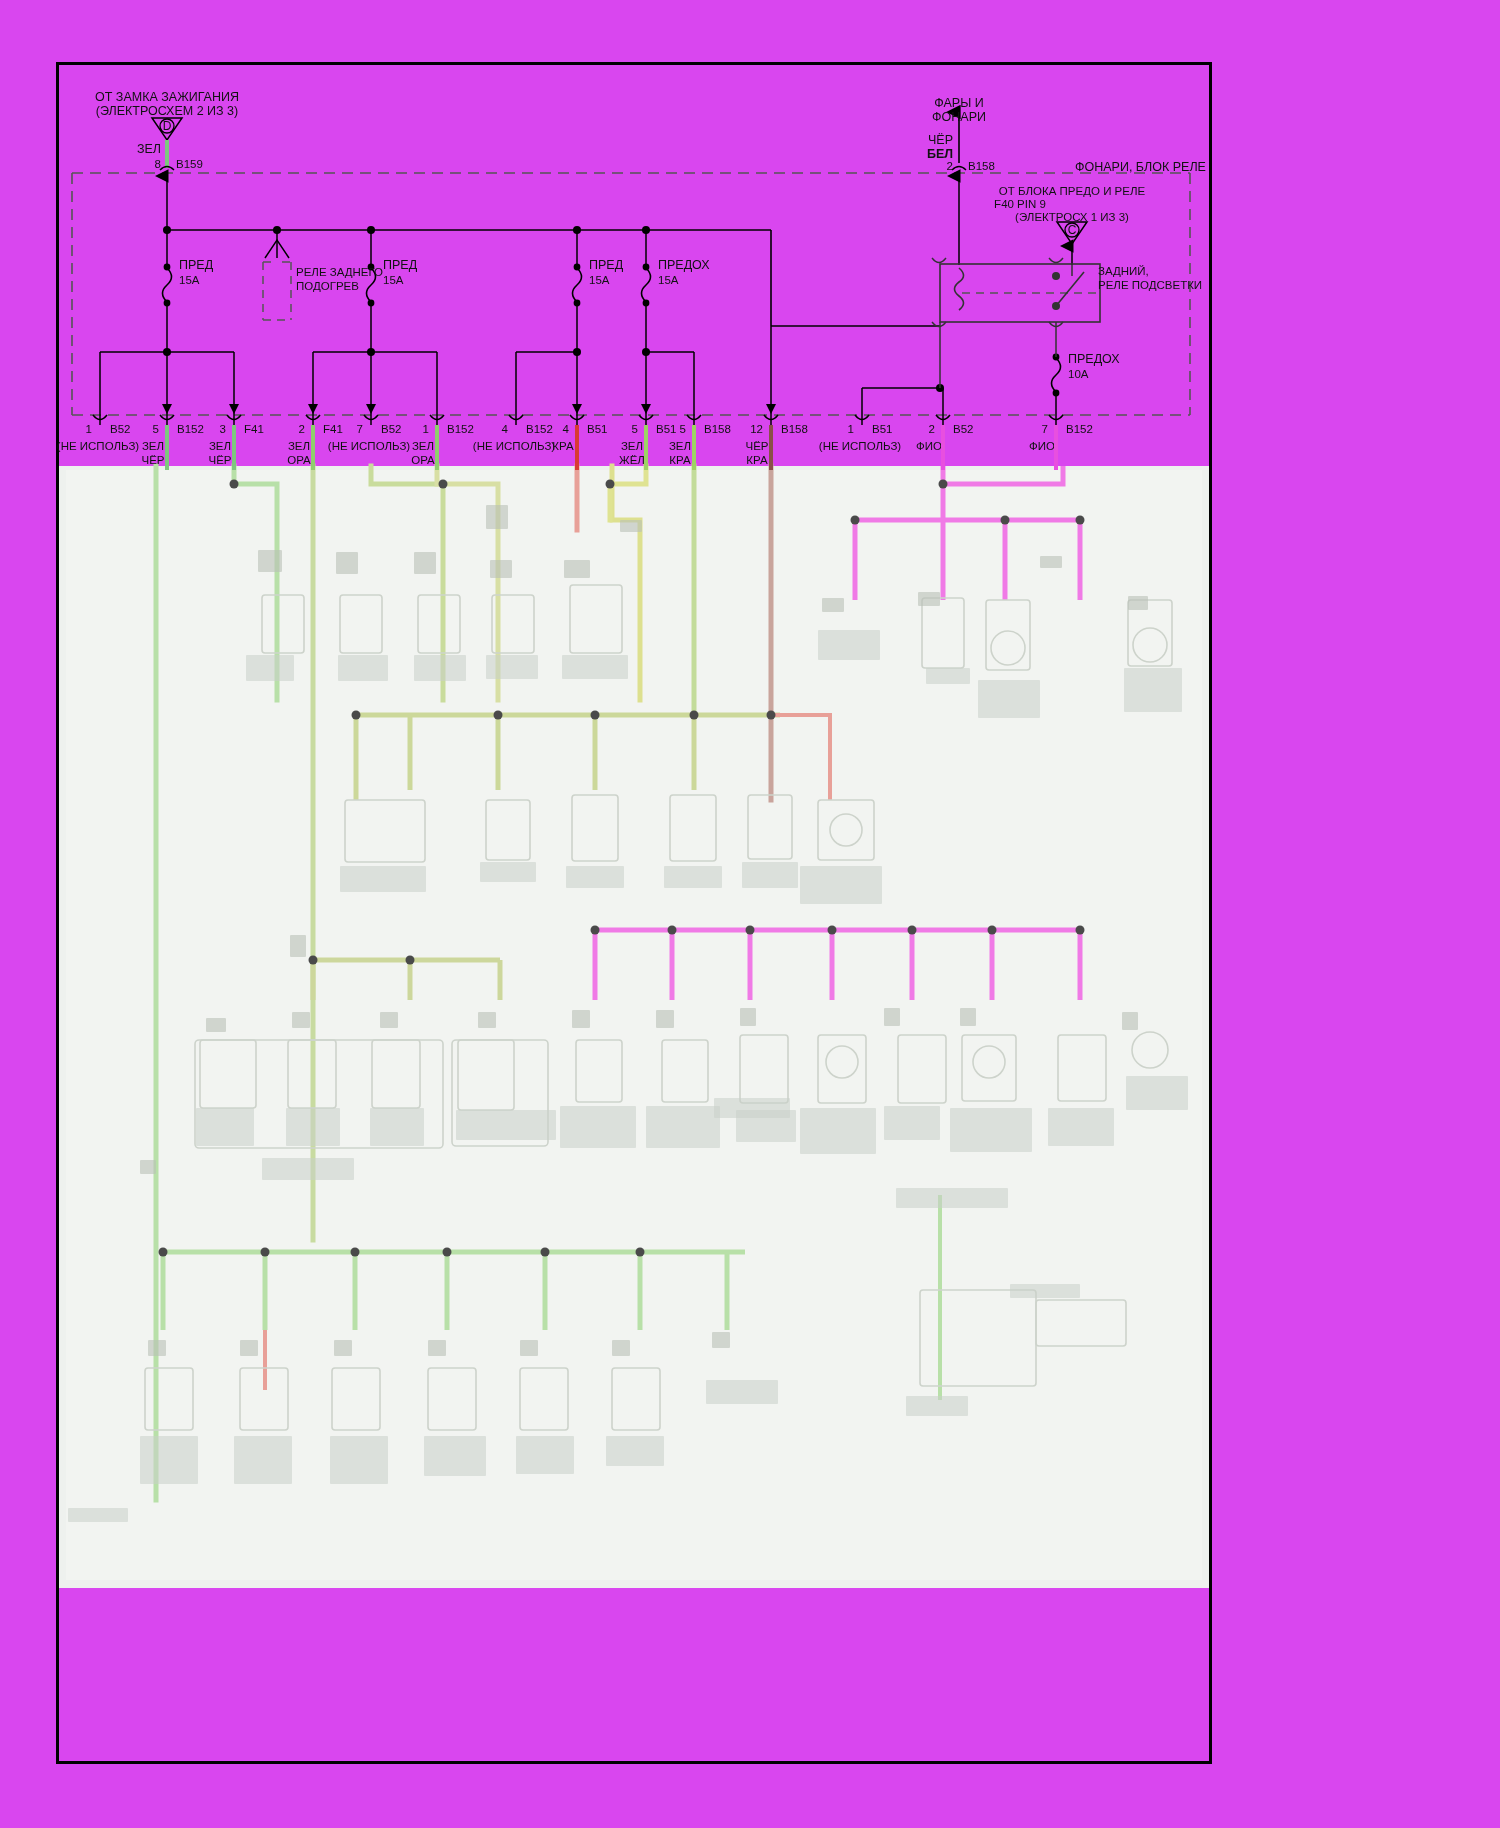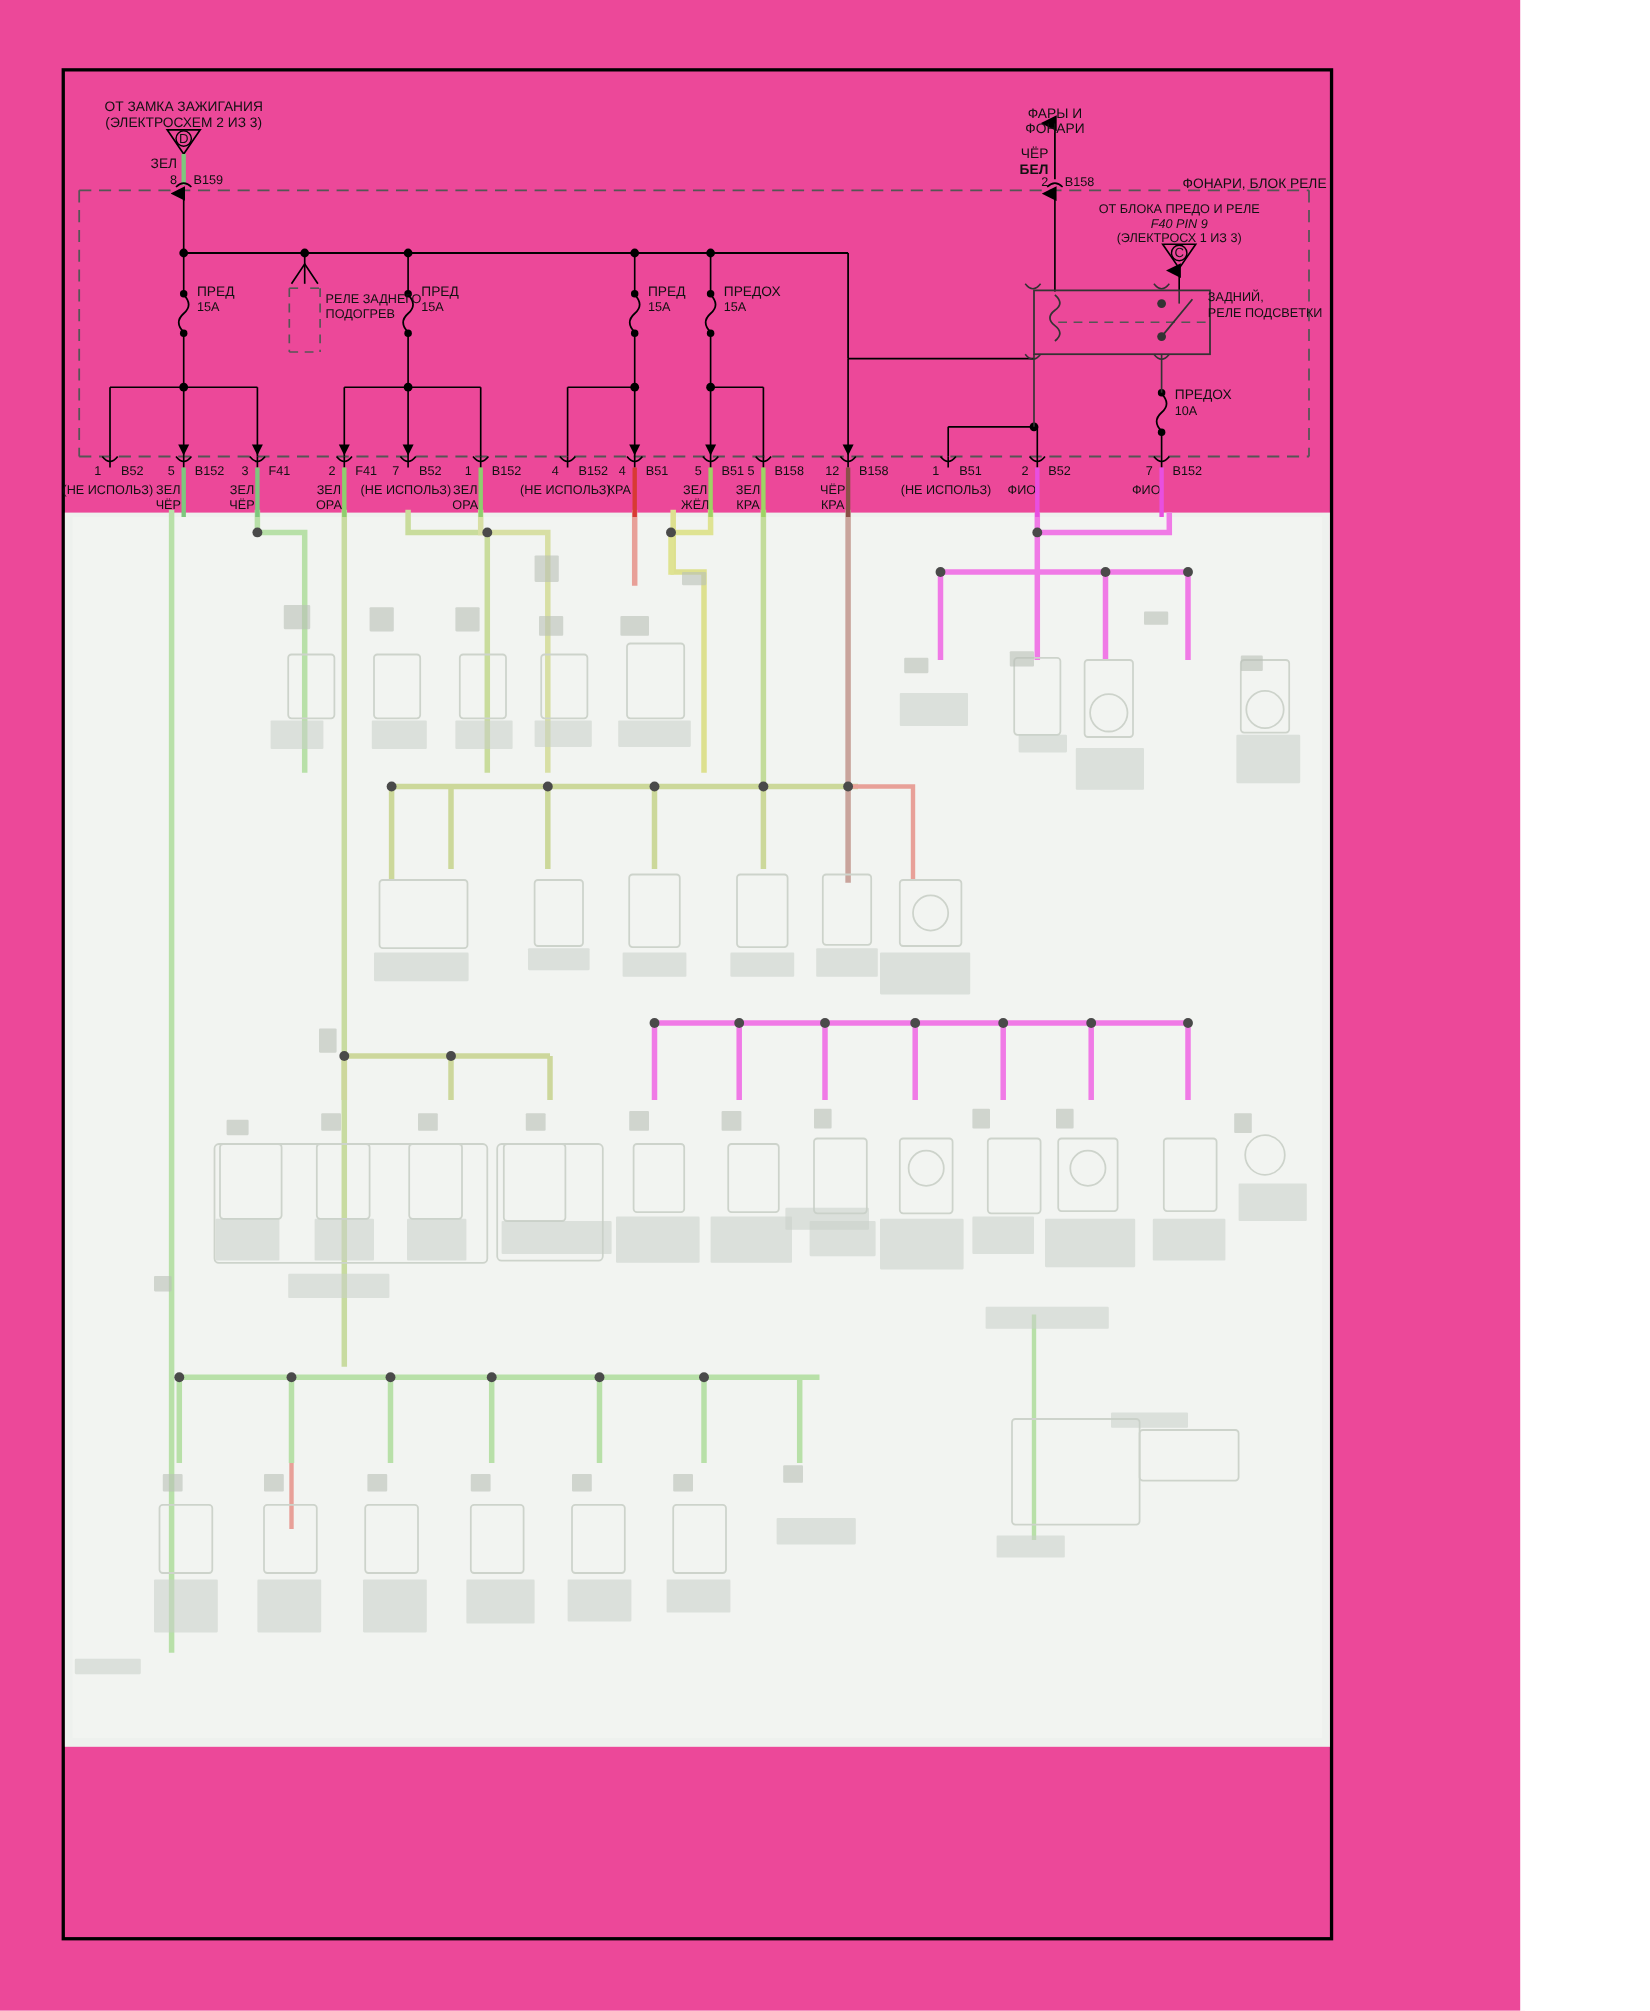--- a/index.html
+++ b/index.html
@@ -1,17 +1,17 @@
 <!DOCTYPE html>
 <html><head>
 <meta charset="utf-8">
 <style>
   html,body{margin:0;padding:0;background:#ffffff;}
   body{font-family:"Liberation Sans",sans-serif;}
-  #page{position:relative;width:1344px;height:1828px;background:#ec4899;overflow:hidden;padding-left:38px;}
+  #page{position:relative;width:1500px;height:1828px;background:#d946ef;overflow:hidden;}
 
   
   .page-frame{position:absolute;left:56px;top:62px;width:1156px;height:1702px;border:3px solid #000;box-sizing:border-box;}
 
   
   .lower-pane{position:absolute;left:59px;top:466px;width:1150px;height:1122px;background:#eef1ee;}
   .lower-inner{position:absolute;left:66px;top:470px;width:1136px;height:1110px;background:#f2f4f1;}
 
   svg.layer{position:absolute;left:0;top:0;width:1500px;height:1828px;}
 
@@ -422,21 +422,21 @@
   <div class="txt t12 ctr" style="left:959px;top:96px;">ФАРЫ И</div>
   <div class="txt t12 ctr" style="left:959px;top:110px;">ФОНАРИ</div>
   <div class="txt t12 rgt" style="left:953px;top:133px;">ЧЁР</div>
   <div class="txt t12 rgt" style="left:953px;top:147px;font-weight:bold;">БЕЛ</div>
   <div class="txt t11 rgt" style="left:953px;top:160px;">2</div>
   <div class="txt t11" style="left:968px;top:160px;">B158</div>
 
   <div class="txt t12" style="left:1075px;top:160px;">ФОНАРИ, БЛОК РЕЛЕ</div>
 
   <div class="txt t11 ctr" style="left:1072px;top:185px;">ОТ БЛОКА ПРЕДО И РЕЛЕ</div>
-  <div class="txt t11 ctr" style="left:1072px;top:198px;font-style:italic;">F40 PIN 9</div>
+  <div class="txt t11 ctr" style="left:1020px;top:198px;">F40 PIN 9</div>
   <div class="txt t11 ctr" style="left:1072px;top:211px;text-align:center;">(ЭЛЕКТРОСХ 1 ИЗ 3)</div>
   <div class="txt ctr" style="left:1072px;top:223px;font-size:12px;">C</div>
 
   <div class="txt t11" style="left:1098px;top:265px;">ЗАДНИЙ,</div>
   <div class="txt t11" style="left:1098px;top:279px;">РЕЛЕ ПОДСВЕТКИ</div>
 
   <div class="txt t11" style="left:296px;top:266px;">РЕЛЕ ЗАДНЕГО</div>
   <div class="txt t11" style="left:296px;top:280px;">ПОДОГРЕВ</div>
 
   <div id="fuse-labels">

